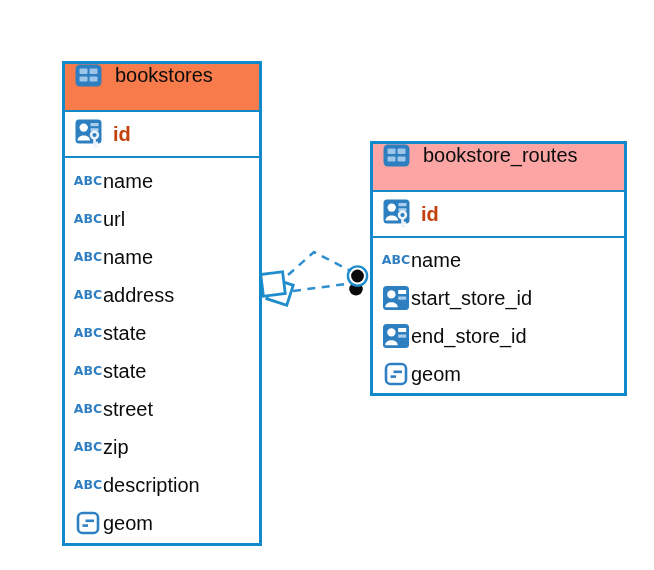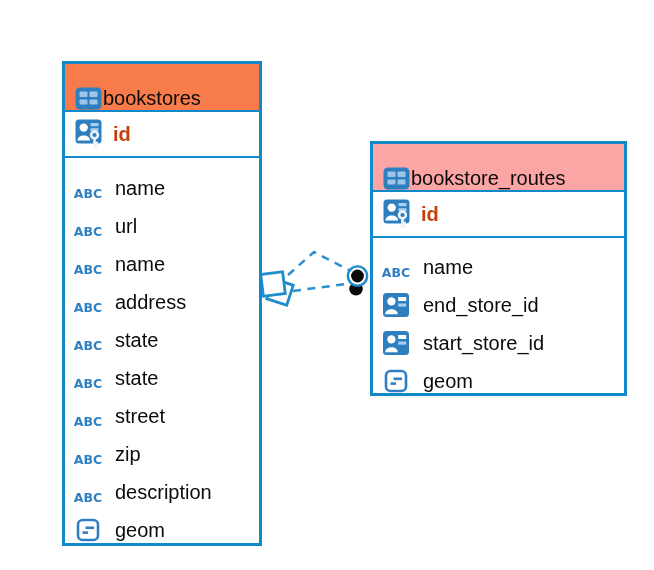--- a/index.html
+++ b/index.html
@@ -5,35 +5,35 @@
   * { margin:0; padding:0; box-sizing:border-box; }
   html,body { background:#ffffff; font-family:"Liberation Sans", sans-serif; }
   .canvas {
     position:relative; width:654px; height:570px; background:#ffffff; overflow:hidden;
   }
   .erd-table {
     position:absolute; background:#ffffff;
     border:3px solid #1189ca;
   }
   .erd-header {
-    height:48px; display:flex; align-items:flex-end; gap:0;
+    height:48px; display:flex; align-items:flex-start; gap:12px;
     padding:0 10px 0 8px; border-bottom:2px solid #1189ca;
     font-size:20px; color:#0b0b0b; white-space:nowrap;
   }
   .erd-header.orange { background:#F87B4B; }
   .erd-header.gray   { background:#fca5a5; }
   .erd-pk-row {
     height:46px; display:flex; align-items:center; gap:10px;
     padding:0 8px; border-bottom:2px solid #1189ca;
     font-size:20px; font-weight:bold; color:#c2410c; background:#fff;
   }
   .erd-fields { padding-top:4px; }
   .erd-fields.tight { padding-top:3px; }
   .erd-row {
-    height:38px; display:flex; align-items:flex-end; gap:12px;
+    height:38px; display:flex; align-items:center; 
     padding:0 8px; font-size:20px; color:#0b0b0b; white-space:nowrap;
   }
   .icon-cell {
     width:30px; flex:none; display:flex; align-items:center; justify-content:center;
   }
   .abc {
     font-family:"DejaVu Sans", sans-serif; font-weight:bold;
     font-size:12.5px; color:#2F7FC2; letter-spacing:0px; line-height:1;
   }
   .connector-layer {
@@ -205,33 +205,33 @@
       <div class="erd-row">
         <span class="icon-cell">
           <svg width="26" height="24" viewBox="0 0 26 24">
             <rect x="0" y="0" width="26" height="24" rx="3.5" fill="#2E7FC0"></rect>
             <circle cx="8.4" cy="8.4" r="4.2" fill="#ffffff"></circle>
             <path d="M2.2 21.3 C2.2 14.6 14.7 14.6 14.7 21.3 Z" fill="#ffffff"></path>
             <rect x="15.2" y="4" width="8" height="4" fill="#ffffff"></rect>
             <rect x="15.2" y="10.5" width="8" height="3.2" fill="#A9CDEC"></rect>
           </svg>
         </span>
-        <span>end_store_id</span>
+        <span>start_store_id</span>
       </div>
       <div class="erd-row">
         <span class="icon-cell">
           <svg width="26" height="24" viewBox="0 0 26 24">
             <rect x="0" y="0" width="26" height="24" rx="3.5" fill="#2E7FC0"></rect>
             <circle cx="8.4" cy="8.4" r="4.2" fill="#ffffff"></circle>
             <path d="M2.2 21.3 C2.2 14.6 14.7 14.6 14.7 21.3 Z" fill="#ffffff"></path>
             <rect x="15.2" y="4" width="8" height="4" fill="#ffffff"></rect>
             <rect x="15.2" y="10.5" width="8" height="3.2" fill="#A9CDEC"></rect>
           </svg>
         </span>
-        <span>start_store_id</span>
+        <span>end_store_id</span>
       </div>
       <div class="erd-row">
         <span class="icon-cell">
           <svg width="24" height="24" viewBox="0 0 24 24">
             <rect x="2" y="2" width="20" height="20" rx="4.5" fill="#ffffff" stroke="#2F7FC2" stroke-width="2.6"></rect>
             <line x1="9.5" y1="9.8" x2="18" y2="9.8" stroke="#2F7FC2" stroke-width="2.6"></line>
             <line x1="6.5" y1="14.6" x2="12" y2="14.6" stroke="#2F7FC2" stroke-width="2.6"></line>
           </svg>
         </span>
         <span>geom</span>

